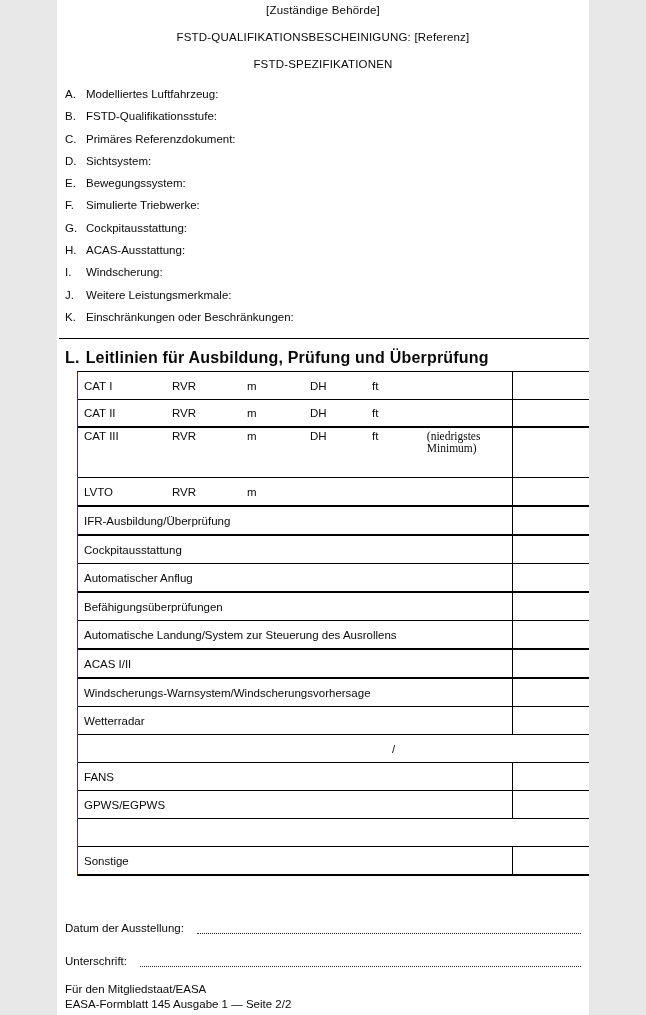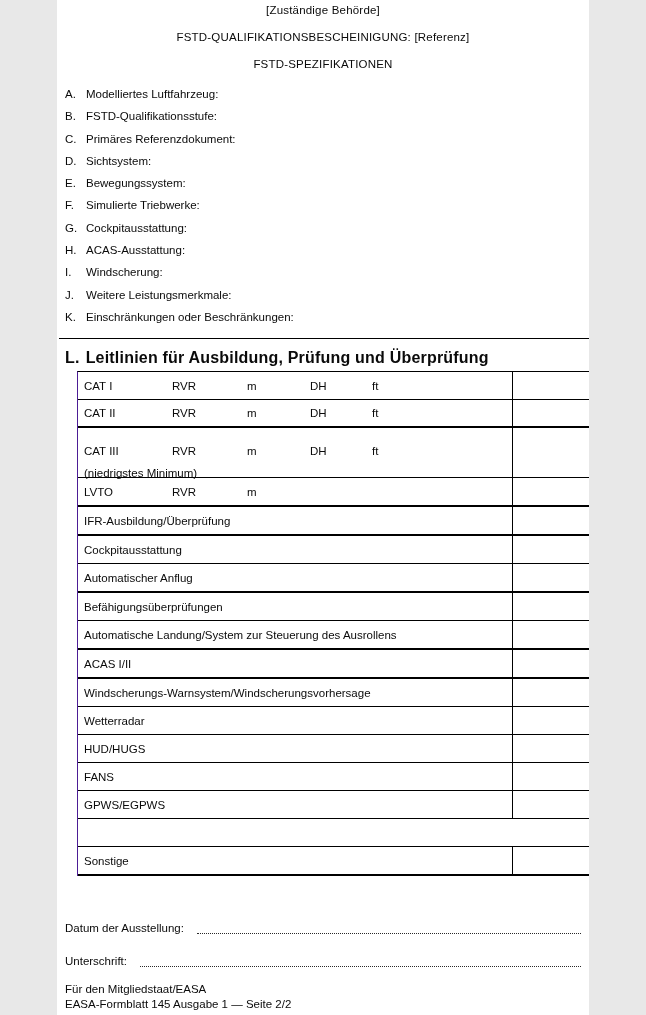--- a/index.html
+++ b/index.html
@@ -20,27 +20,27 @@
   .l-head{position:absolute;top:349px;left:8px;font-weight:bold;font-size:16px;letter-spacing:.2px;}
   .l-head .l-letter{margin-right:6px;}
   
   .gtable{position:absolute;top:371px;left:20px;width:632px;border-top:1px solid #000;border-left:1px solid #4c1d95;box-sizing:border-box;}
   .trow{display:flex;align-items:stretch;border-bottom:1px solid #000;height:27px;}
   .trow.h26{height:26px;}
   .trow.h49{height:49px;}
   .trow.thick{border-bottom-width:2px;}
   .cl{width:435px;flex:none;border-right:1px solid #000;box-sizing:border-box;
       display:flex;align-items:center;padding-left:6px;}
-  .cl.col{flex-direction:column;align-items:flex-start;justify-content:space-between;padding-top:17px;}
+  .cl.col{flex-direction:row;align-items:flex-start;justify-content:flex-start;padding-top:2px;}
   .minirow{display:flex;width:100%;}
   .w-label{width:88px;flex:none;}
   .w-rvr{width:75px;flex:none;}
   .w-m{width:63px;flex:none;}
   .w-dh{width:62px;flex:none;}
-  .note{margin-top:10px;}
+  .note{font-family:Liberation Serif, serif;}
   .cr{flex:1;display:flex;align-items:center;justify-content:center;}
   
   .f-line{position:absolute;left:8px;right:8px;display:flex;align-items:flex-end;line-height:12px;}
   .f-date{top:922px;}
   .f-sig{top:955px;}
   .f-label{flex:none;margin-right:13px;}
   .dots{flex:1;border-bottom:1.5px dotted #2a2a2a;height:9px;}
   .f-member{position:absolute;top:983px;left:8px;line-height:12px;}
   .f-form{position:absolute;top:998px;left:8px;line-height:12px;}
 </style>
@@ -188,21 +188,20 @@
     </div>
     <div class="trow">
       <div class="cl">Windscherungs-Warnsystem/Windscherungsvorhersage</div>
       <div class="cr">/</div>
     </div>
     <div class="trow">
       <div class="cl">Wetterradar</div>
       <div class="cr"></div>
     </div>
     <div class="trow">
-      <div class="cl">HUD/HUGS</div>
       <div class="cr">/</div>
     </div>
     <div class="trow">
       <div class="cl">FANS</div>
       <div class="cr"></div>
     </div>
     <div class="trow">
       <div class="cl">GPWS/EGPWS</div>
       <div class="cr">/</div>
     </div>

